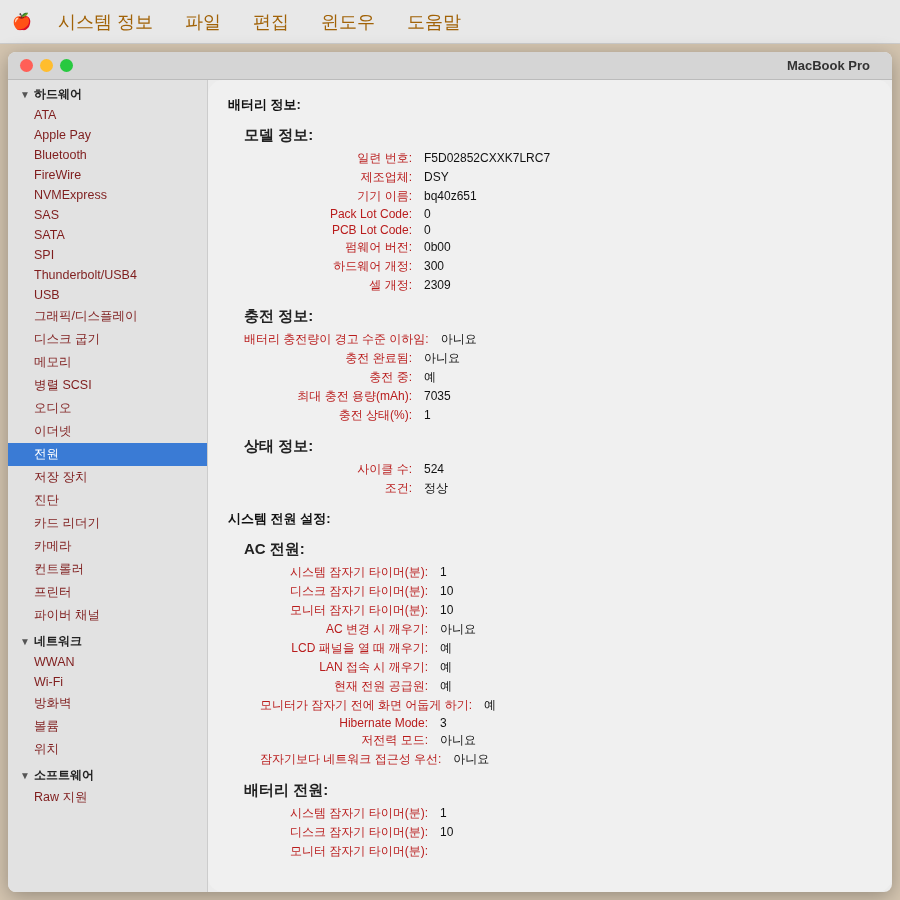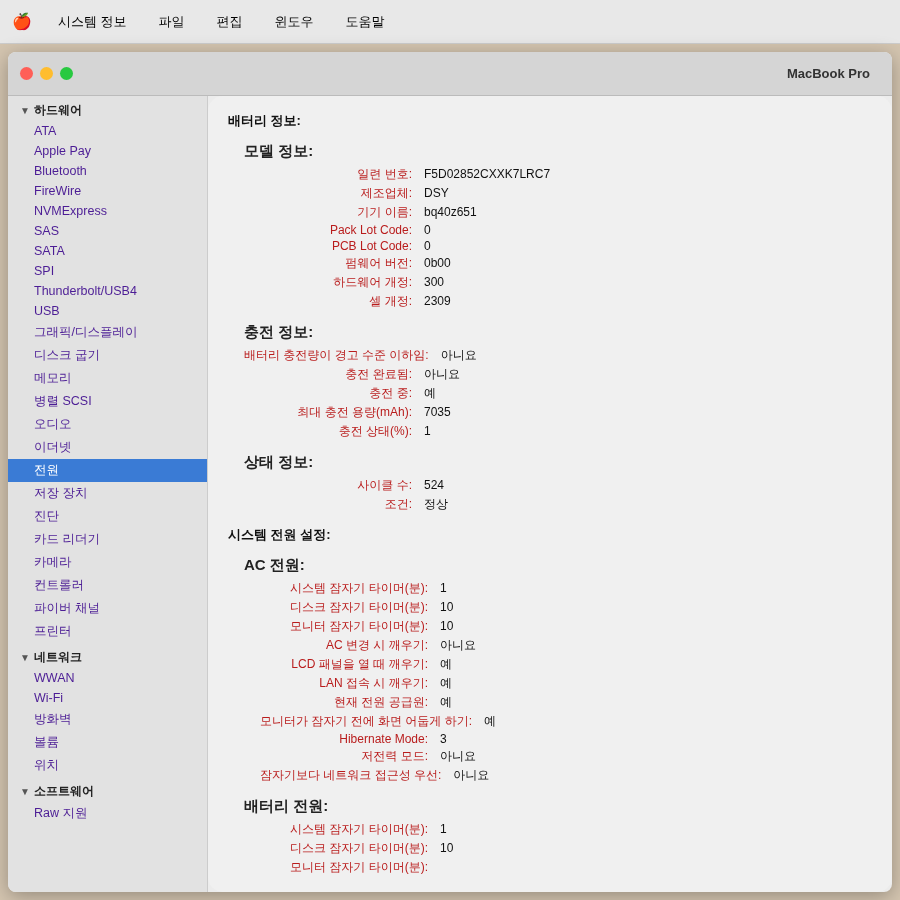--- a/index.html
+++ b/index.html
@@ -27,39 +27,39 @@
       gap: 20px;
       border-bottom: 1px solid #ccc;
       flex-shrink: 0;
     }
     .apple-logo {
       font-size: 16px;
       color: #333;
       cursor: pointer;
     }
     .menu-item {
-      font-size: 13px;
-      color: #000000;
+      font-size: 18px;
+      color: #a16207;
       cursor: pointer;
       padding: 2px 6px;
     }
     
     .app-window {
       flex: 1;
       display: flex;
       flex-direction: column;
       background: #ececec;
       margin: 8px;
       border-radius: 8px;
       overflow: hidden;
       box-shadow: 0 4px 20px rgba(0,0,0,0.3);
     }
     
     .titlebar {
-      height: 44px;
+      height: 28px;
       background: #d5d5d5;
       display: flex;
       align-items: center;
       padding: 0 12px;
       border-bottom: 1px solid #bbb;
       flex-shrink: 0;
     }
     .traffic-lights {
       display: flex;
       gap: 7px;
@@ -99,21 +99,21 @@
       font-size: 12.5px;
     }
     .sidebar-section-header {
       padding: 6px 10px 2px 12px;
       font-size: 12px;
       font-weight: 600;
       color: #222;
     }
     .sidebar-item {
       padding: 3px 10px 3px 20px;
-      color: #4c1d95;
+      color: #7f1d1d;
       cursor: pointer;
       white-space: nowrap;
     }
     .sidebar-item.selected {
       background: #3a7bd5;
       color: white;
     }
     .sidebar-item.level2 {
       padding-left: 26px;
     }
@@ -221,22 +221,22 @@
         <div class="sidebar-item level2">메모리</div>
         <div class="sidebar-item level2">병렬 SCSI</div>
         <div class="sidebar-item level2">오디오</div>
         <div class="sidebar-item level2">이더넷</div>
         <div class="sidebar-item level2 selected">전원</div>
         <div class="sidebar-item level2">저장 장치</div>
         <div class="sidebar-item level2">진단</div>
         <div class="sidebar-item level2">카드 리더기</div>
         <div class="sidebar-item level2">카메라</div>
         <div class="sidebar-item level2">컨트롤러</div>
+        <div class="sidebar-item level2">프린터</div>
         <div class="sidebar-item level2">파이버 채널</div>
-        <div class="sidebar-item level2">프린터</div>
 
         <div class="sidebar-section-header collapsible">
           <span class="chevron">▼</span>
           <span>네트워크</span>
         </div>
         <div class="sidebar-item level2">WWAN</div>
         <div class="sidebar-item level2">Wi-Fi</div>
         <div class="sidebar-item level2">방화벽</div>
         <div class="sidebar-item level2">볼륨</div>
         <div class="sidebar-item level2">위치</div>

